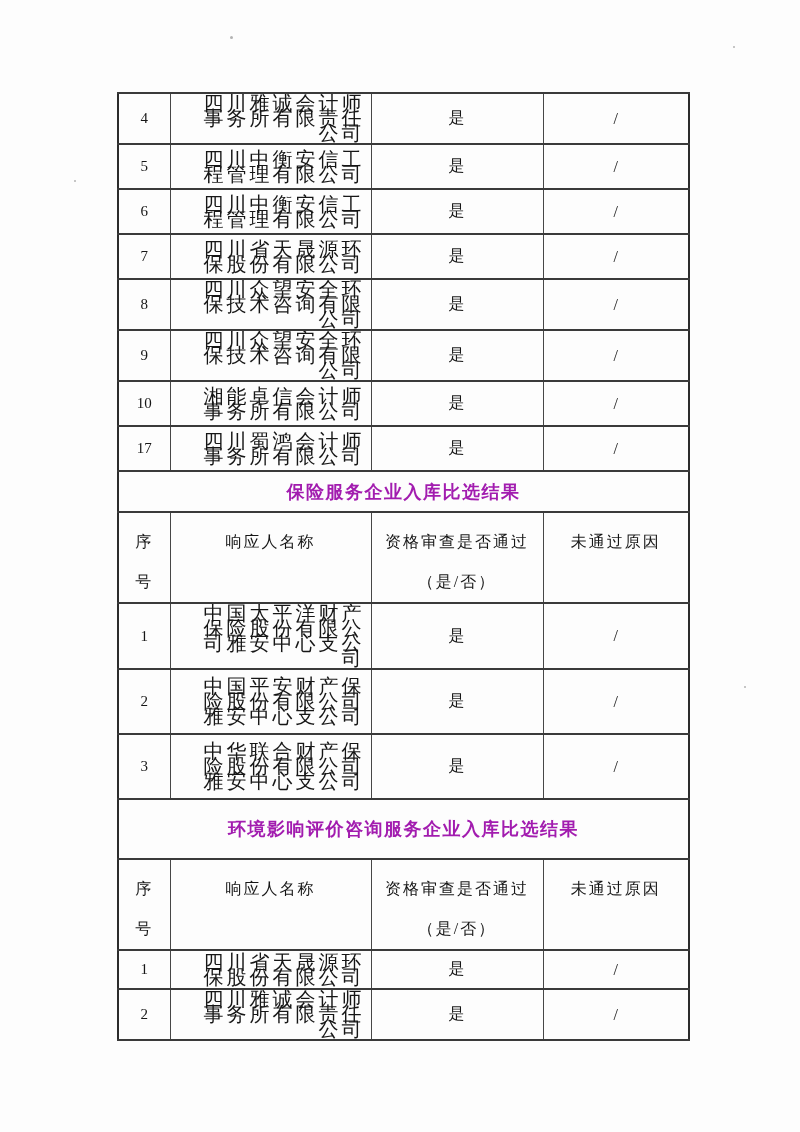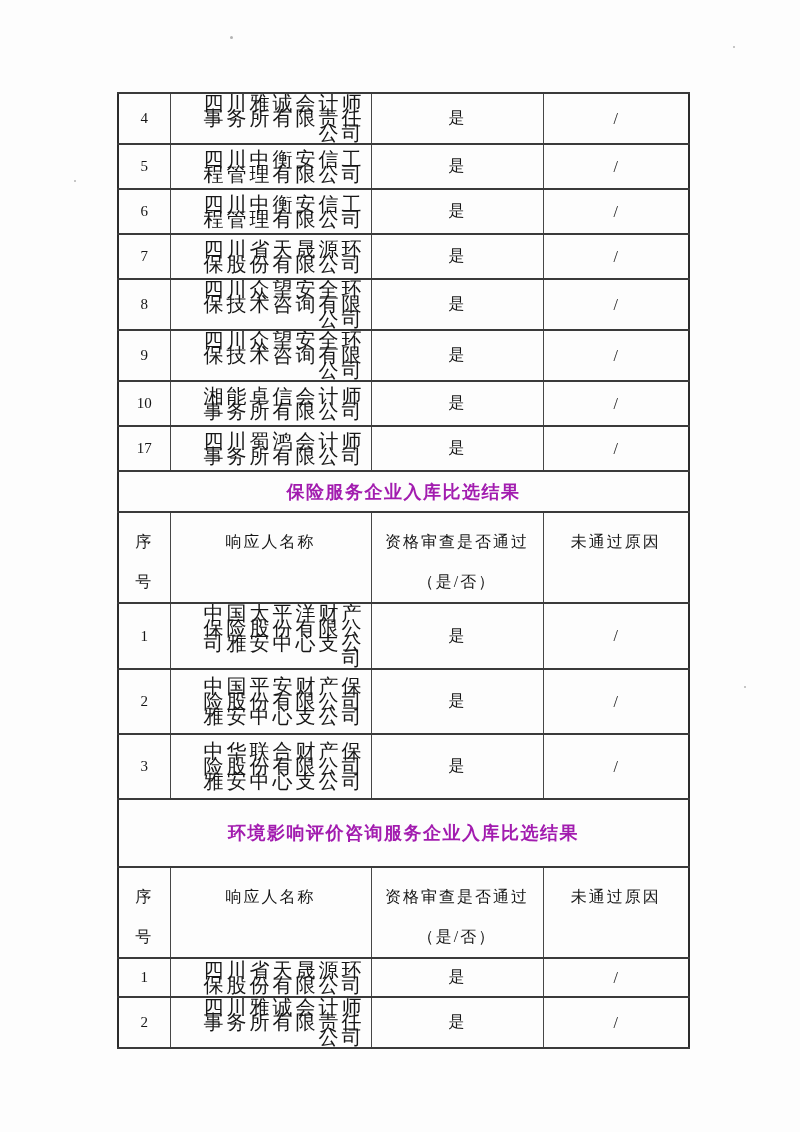--- a/index.html
+++ b/index.html
@@ -72,21 +72,21 @@
   tr.hdr .line {
     display: block;
     line-height: 40px;
   }
   
   tr.rh-a   { height: 45px; }
   tr.rh-t1  { height: 41px; }
   tr.rh-h1  { height: 86px; }
   tr.rh-b1  { height: 61px; }
   tr.rh-b2  { height: 65px; }
-  tr.rh-t2  { height: 68px; }
+  tr.rh-t2  { height: 60px; }
   tr.rh-h2  { height: 84px; }
   tr.rh-c1  { height: 39px; }
   tr.rh-c2  { height: 46px; }
   
   .speck {
     position: absolute;
     background: #b3b3b3;
     border-radius: 50%;
     width: 3px; height: 3px;
   }

